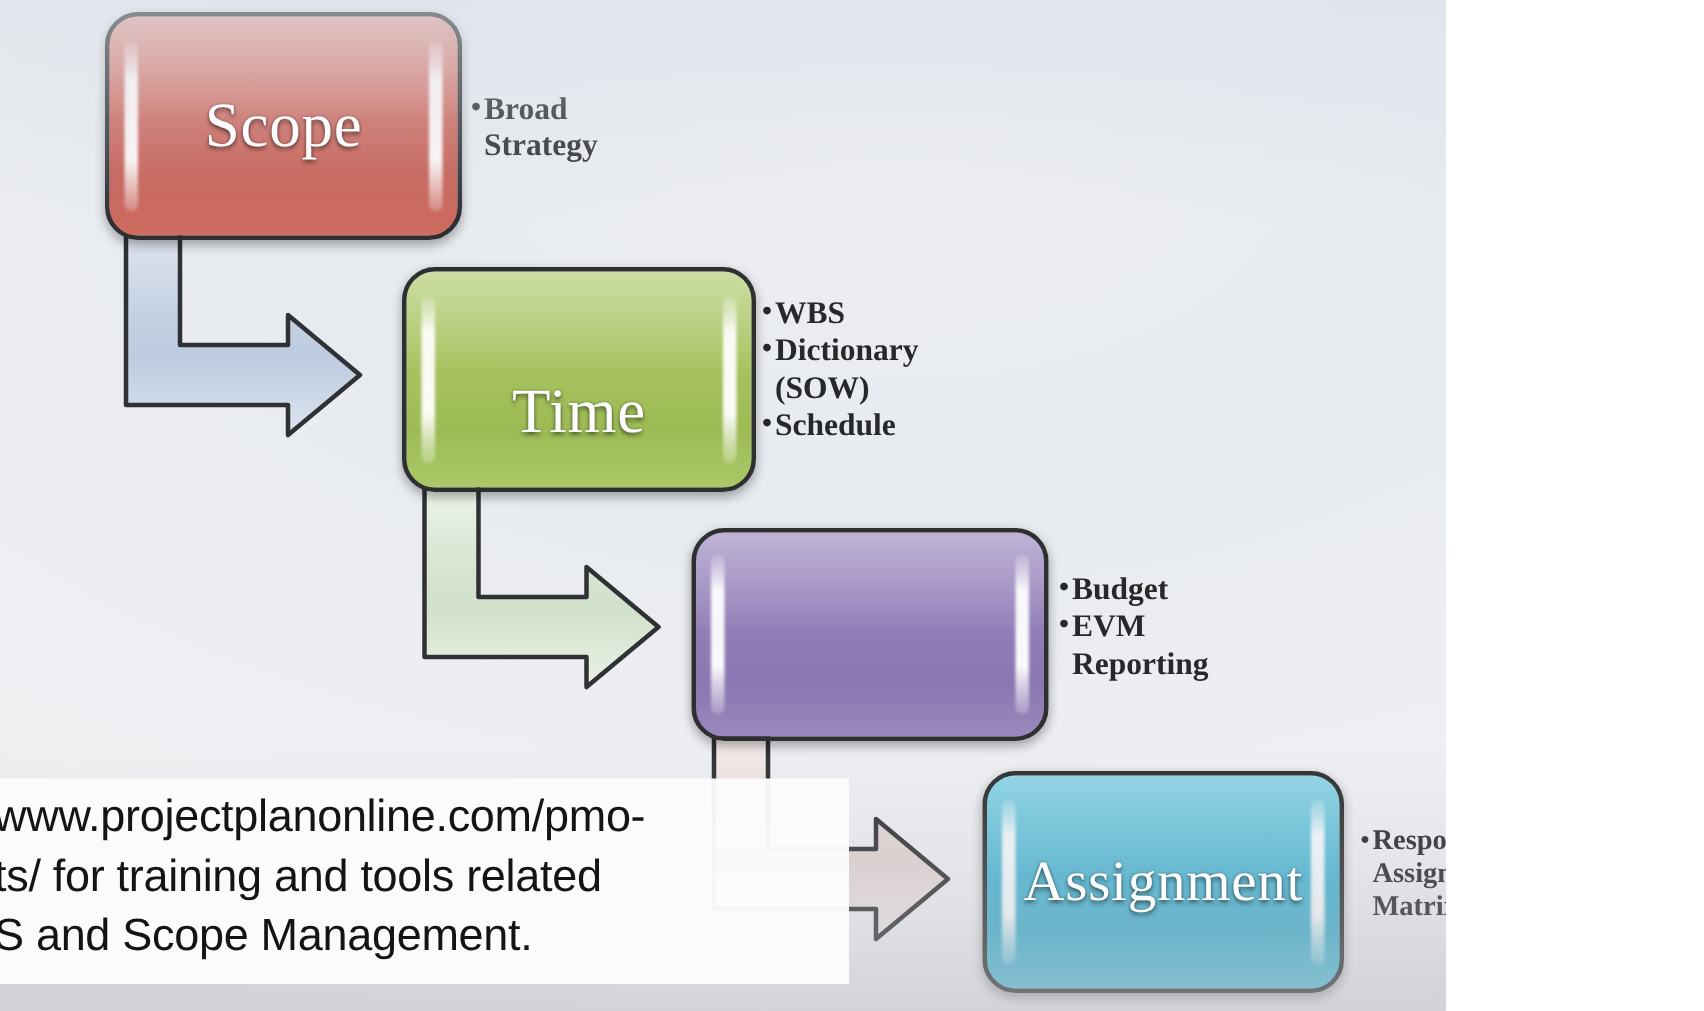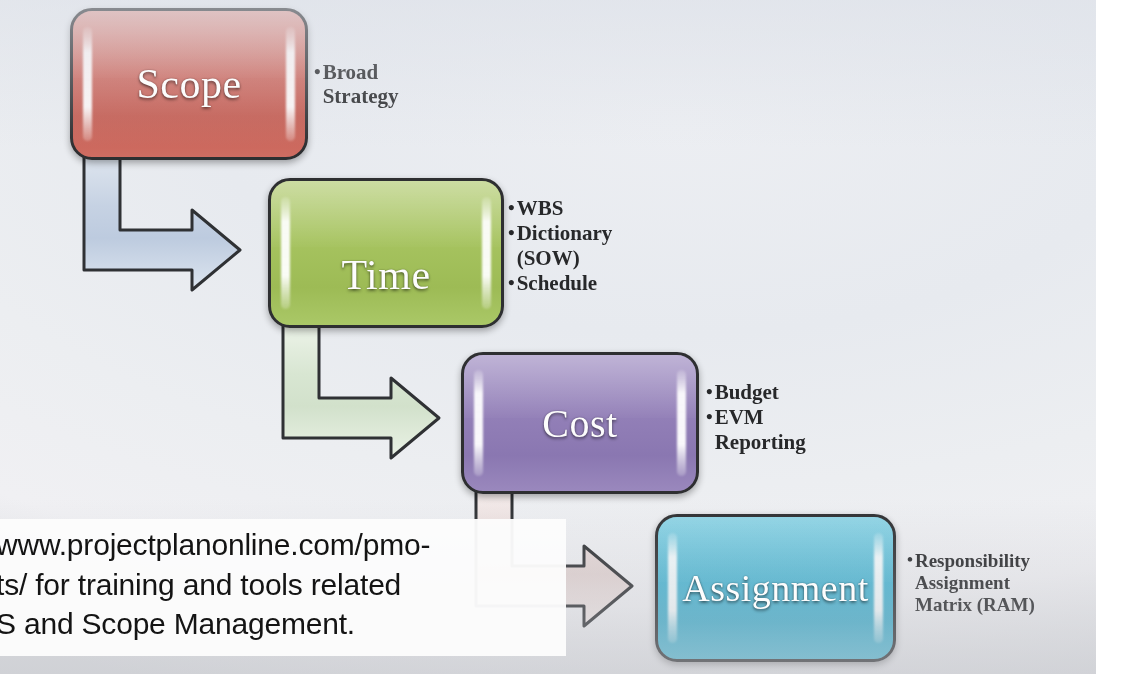--- a/index.html
+++ b/index.html
@@ -2,21 +2,21 @@
 <html><head>
 <meta charset="utf-8">
 <style>
   html, body {
     margin: 0;
     padding: 0;
     background: #ffffff;
   }
   #stage {
     position: relative;
-    width: 1096px;
+    width: 964px;
     height: 674px;
     overflow: hidden;
     font-family: "Liberation Serif", serif;
     background:
       radial-gradient(120% 90% at 62% 18%, #eceef2 0%, #e7eaef 35%, #eceef1 60%, #f0f0f3 80%, #e2e3e6 100%),
       linear-gradient(180deg, #e5e8ee 0%, #eceef2 30%, #f2f2f5 62%, #eceded 85%, #d9dade 100%);
   }
   #stage::after {
     content: "";
     position: absolute;
@@ -190,21 +190,20 @@
     <div class="gloss"></div>
     <div class="sheen-l"></div>
     <div class="sheen-r"></div>
     <div class="label">Time</div>
   </div>
 
   <div id="node-cost" class="node">
     <div class="gloss"></div>
     <div class="sheen-l"></div>
     <div class="sheen-r"></div>
-    <div class="label">Cost</div>
   </div>
 
   <div id="node-resources" class="node">
     <div class="gloss"></div>
     <div class="sheen-l"></div>
     <div class="sheen-r"></div>
     <div class="label">Assignment</div>
   </div>
 
   <div id="bul-scope" class="bullets">

